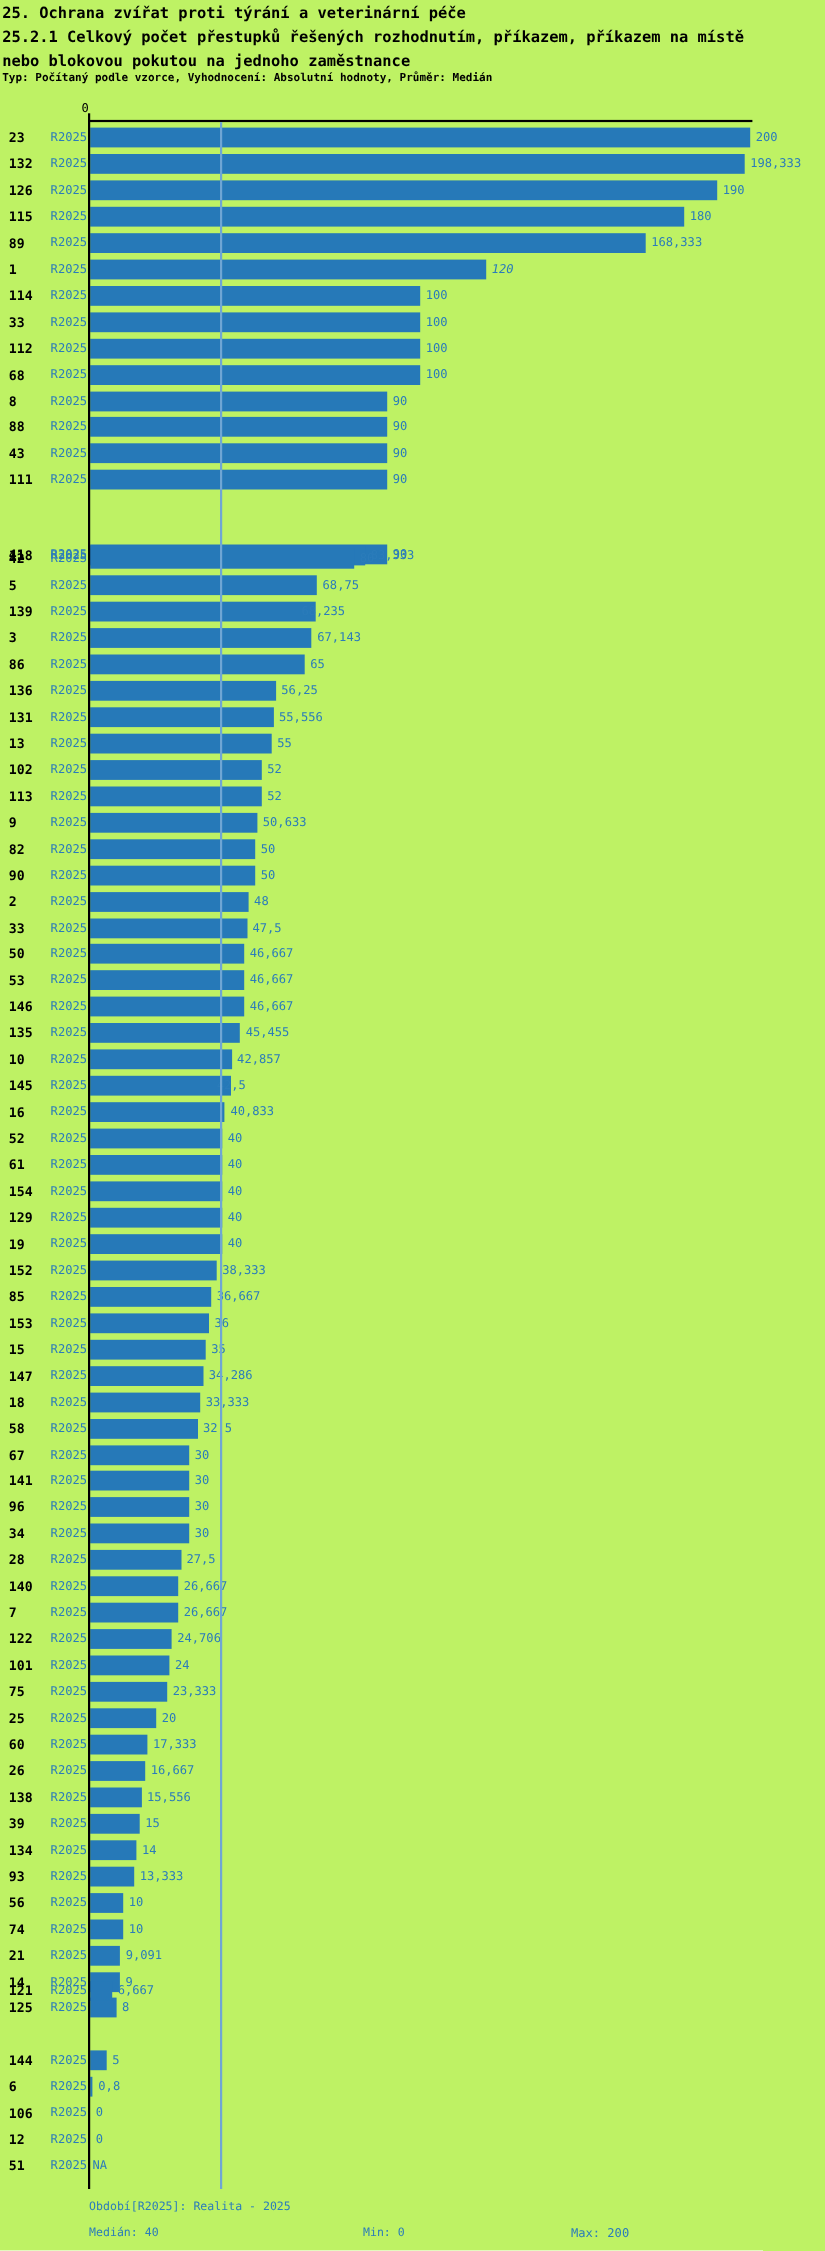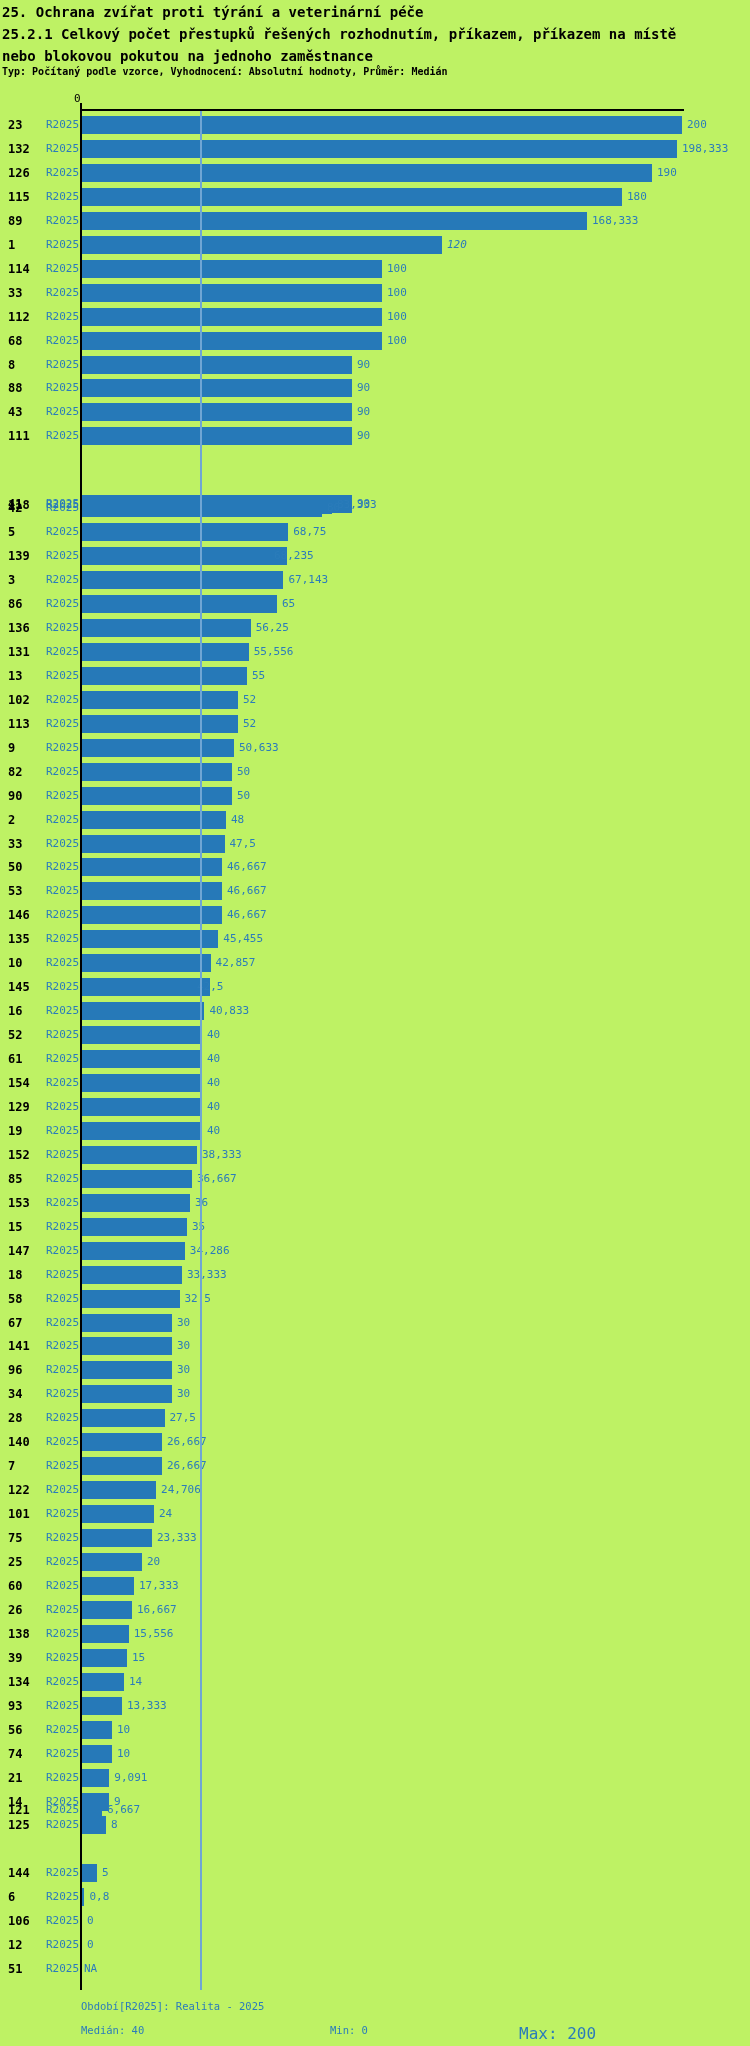--- a/index.html
+++ b/index.html
@@ -32,21 +32,21 @@
   .median-line{position:absolute;left:200px;top:111px;width:2px;height:1879px;background:var(--median);z-index:5;}
   #rows{position:absolute;left:0;top:0;width:750px;}
   .row{position:absolute;left:0;width:750px;height:24px;}
   .rid{position:absolute;left:8px;top:0;line-height:24px;font-size:12px;font-weight:bold;color:#000;}
   .rser{position:absolute;left:46px;top:0;line-height:24px;font-size:11px;color:var(--blue);}
   .rbar{position:absolute;left:82px;top:3px;height:18px;background:var(--bar);z-index:1;}
   .rval{position:absolute;top:0;line-height:24px;font-size:11px;color:var(--blue);white-space:pre;z-index:2;}
   .footer-period{position:absolute;left:81px;top:2000px;font-size:10.5px;color:var(--blue);white-space:pre;}
   .footer-median{position:absolute;left:81px;top:2024px;font-size:10.5px;color:var(--blue);white-space:pre;}
   .footer-min{position:absolute;left:330px;top:2024px;font-size:10.5px;color:var(--blue);white-space:pre;}
-  .footer-max{position:absolute;left:519px;top:2024px;font-size:16px;color:var(--blue);white-space:pre;}
+  .footer-max{position:absolute;left:519px;top:2024px;font-size:11px;color:var(--blue);white-space:pre;}
 </style>
 </head>
 <body>
 
 <div class="page" style="--bar: #2679b8; --blue: #2b7cba; --median: #6fa6d4; --axis: #000000;">
 
   <div class="title-line" style="top:4px">25. Ochrana zvířat proti týrání a veterinární péče</div>
   <div class="title-line" style="top:26px">25.2.1 Celkový počet přestupků řešených rozhodnutím, příkazem, příkazem na místě</div>
   <div class="title-line" style="top:48px">nebo blokovou pokutou na jednoho zaměstnance</div>
   <div class="meta-line">Typ: Počítaný podle vzorce, Vyhodnocení: Absolutní hodnoty, Průměr: Medián</div>

